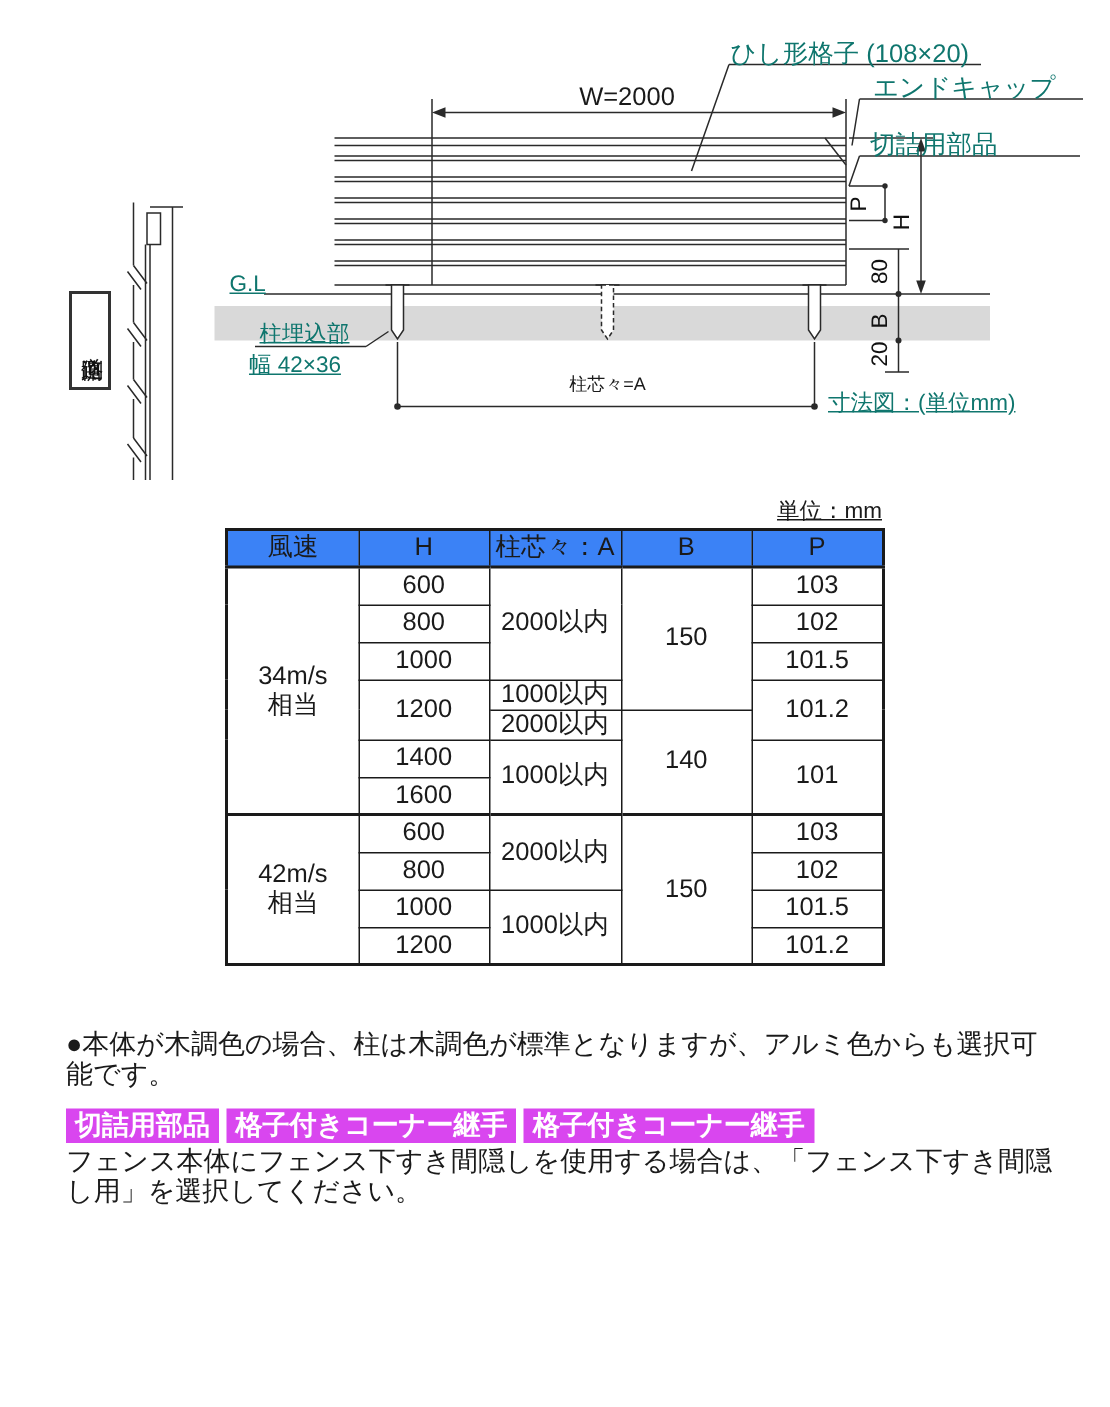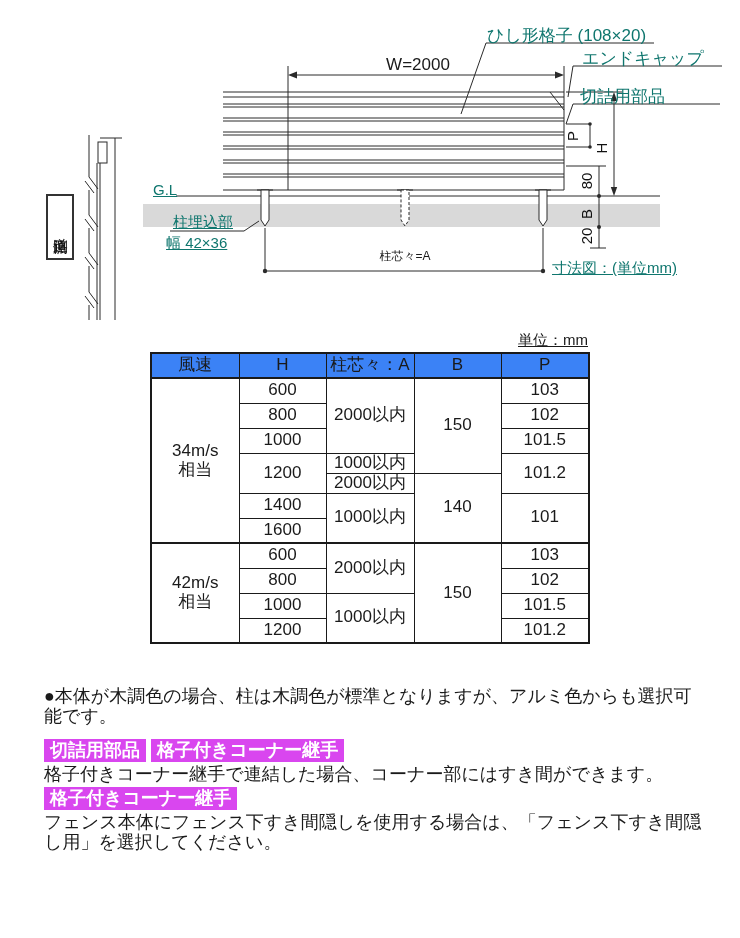--- a/index.html
+++ b/index.html
@@ -233,19 +233,18 @@
       </tr>
     </tbody>
   </table>
 
   <div class="notes">
     <p class="bullet">●本体が木調色の場合、柱は木調色が標準となりますが、アルミ色からも選択可能です。</p>
 
     <div class="note-head">切詰用部品</div>
 
     <div class="note-head">格子付きコーナー継手</div>
-    <p>格子付きコーナー継手で連結した場合、コーナー部にはすき間ができます。</p>
 
     <div class="note-head">格子付きコーナー継手</div>
     <p>フェンス本体にフェンス下すき間隠しを使用する場合は、「フェンス下すき間隠し用」を選択してください。</p>
   </div>
 
 </div>
 
 </body></html>

